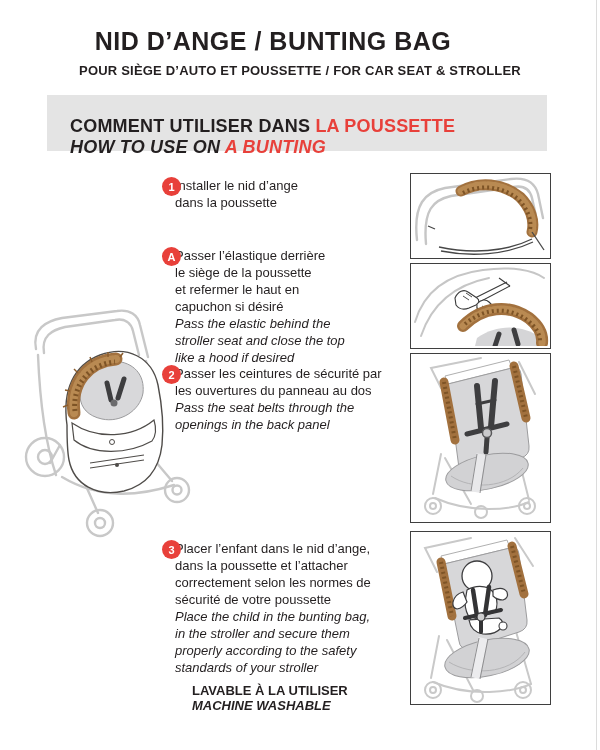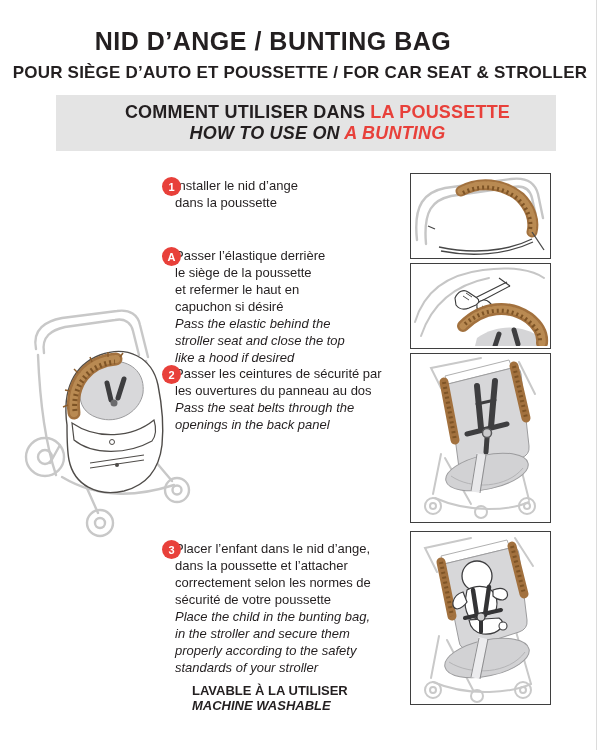--- a/index.html
+++ b/index.html
@@ -2,24 +2,24 @@
 <html><head>
 <meta charset="utf-8">
 <style>
   html,body{margin:0;padding:0;background:#ffffff;}
   body{font-family:"Liberation Sans",sans-serif;color:#231f20;}
   .page{position:relative;width:600px;height:750px;background:#fff;overflow:hidden;}
 
   .title{position:absolute;left:0;top:27px;width:546px;text-align:center;
          font-size:25px;font-weight:700;letter-spacing:.5px;}
   .subtitle{position:absolute;left:0;top:63px;width:600px;text-align:center;
-         font-size:17px;font-weight:700;letter-spacing:.2px;}
-
-  .banner{position:absolute;left:56px;top:95px;width:500px;height:56px;
-          background:#e4e4e4;box-sizing:border-box;padding:7px 0 0 23px;text-align:center;}
+         font-size:13px;font-weight:700;letter-spacing:.2px;}
+
+  .banner{position:absolute;left:47px;top:95px;width:500px;height:56px;
+          background:#e4e4e4;box-sizing:border-box;padding:21px 0 0 23px;}
   .banner-line{font-size:18px;font-weight:700;line-height:21px;letter-spacing:.2px;}
   .banner-line.en{font-style:italic;}
   .accent{color:#e8403a;}
 
   .step{position:absolute;left:162px;width:250px;}
   .step-marker{position:absolute;left:0;top:0;width:19px;height:19px;border-radius:50%;
                background:#e8403a;color:#fff;font-size:11px;font-weight:700;
                display:flex;align-items:center;justify-content:center;}
   .step-text{margin-left:13px;font-size:13px;line-height:17px;}
   .fr,.en{white-space:pre-line;}

